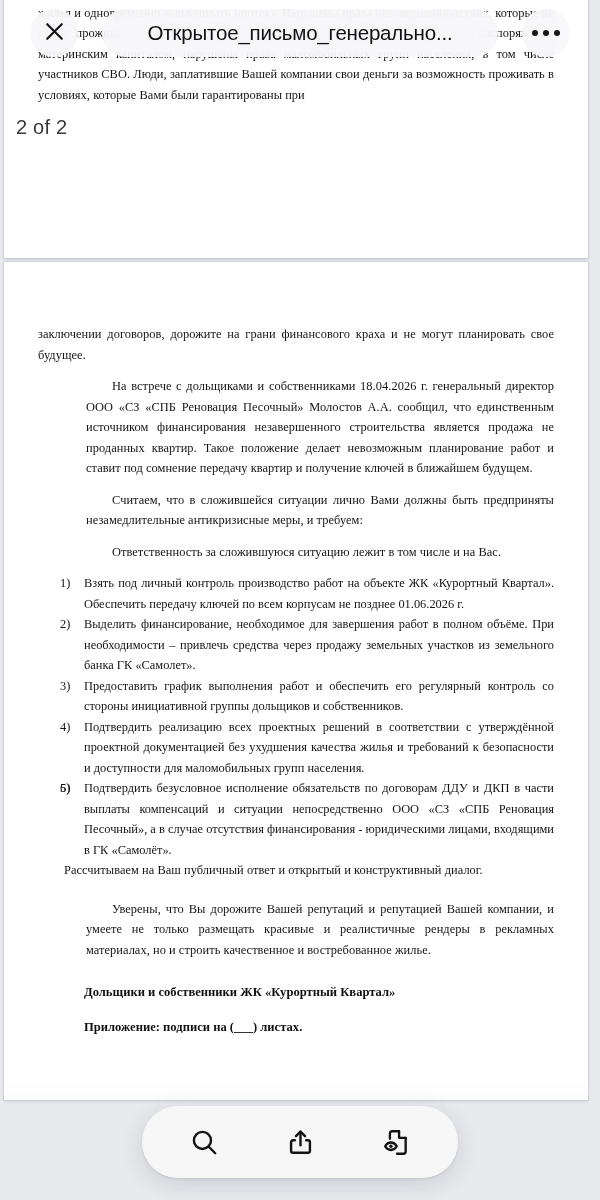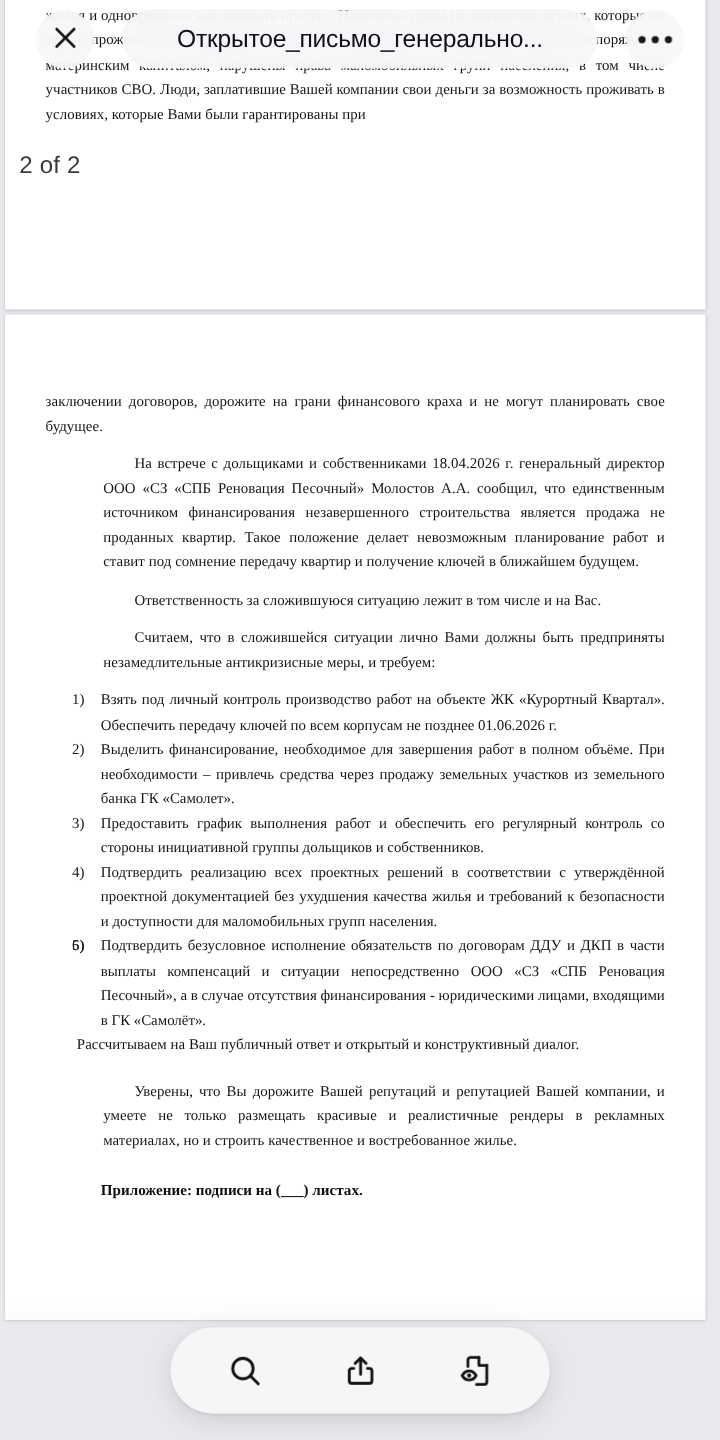--- a/index.html
+++ b/index.html
@@ -160,21 +160,21 @@
     display: block;
     width: 6px; height: 6px;
     border-radius: 50%;
     background: #17171a;
   }
 
   
   .page-counter {
     position: absolute;
     left: 16px;
-    top: 127px;
+    top: 116px;
     font-family: "Liberation Sans", sans-serif;
     font-size: 20px;
     color: #39393d;
     z-index: 35;
     letter-spacing: .2px;
     text-align: right;
   }
 
   
   .bottombar {
@@ -232,23 +232,23 @@
     </div>
   </div>
 
   <div class="page page-current">
     <div class="page-inner" style="padding-top:62px;">
 
       <p class="doc-p noindent">заключении договоров, дорожите на грани финансового краха и не могут планировать свое будущее.</p>
 
       <p class="doc-p">На встрече с дольщиками и собственниками 18.04.2026 г. генеральный директор ООО «СЗ «СПБ Реновация Песочный» Молостов А.А. сообщил, что единственным источником финансирования незавершенного строительства является продажа не проданных квартир. Такое положение делает невозможным планирование работ и ставит под сомнение передачу квартир и получение ключей в ближайшем будущем.</p>
 
+      <p class="doc-p">Считаем, что в сложившейся ситуации лично Вами должны быть предприняты незамедлительные антикризисные меры, и требуем:</p>
+
       <p class="doc-p">Ответственность за сложившуюся ситуацию лежит в том числе и на Вас.</p>
-
-      <p class="doc-p">Считаем, что в сложившейся ситуации лично Вами должны быть предприняты незамедлительные антикризисные меры, и требуем:</p>
 
       <ol class="req-list">
         <li class="req-item">
           <span class="req-num">1)</span>
           <span>Взять под личный контроль производство работ на объекте ЖК «Курортный Квартал». Обеспечить передачу ключей по всем корпусам не позднее 01.06.2026 г.</span>
         </li>
         <li class="req-item">
           <span class="req-num">2)</span>
           <span>Выделить финансирование, необходимое для завершения работ в полном объёме. При необходимости – привлечь средства через продажу земельных участков из земельного банка ГК «Самолет».</span>
         </li>
@@ -267,20 +267,21 @@
           <span class="req-num">6)</span>
           <span>Подтвердить безусловное исполнение обязательств по договорам ДДУ и ДКП в части выплаты компенсаций и ситуации непосредственно ООО «СЗ «СПБ Реновация Песочный», а в случае отсутствия финансирования - юридическими лицами, входящими в ГК «Самолёт».</span>
         </li>
       </ol>
 
       <p class="doc-p">Рассчитываем на Ваш публичный ответ и открытый и конструктивный диалог.</p>
 
       <p class="doc-p" style="margin-top:18px;">Уверены, что Вы дорожите Вашей репутаций и репутацией Вашей компании, и умеете не только размещать красивые и реалистичные рендеры в рекламных материалах, но и строить качественное и востребованное жилье.</p>
 
       <div class="sig-block">
+        <div class="sig-line">Дольщики и собственники ЖК «Курортный Квартал»</div>
         <div class="sig-line">Приложение: подписи на (___) листах.</div>
       </div>
 
     </div>
   </div>
 </div>
 
 <div class="page-counter">2 of 2</div>
 
 <div class="topbar">

